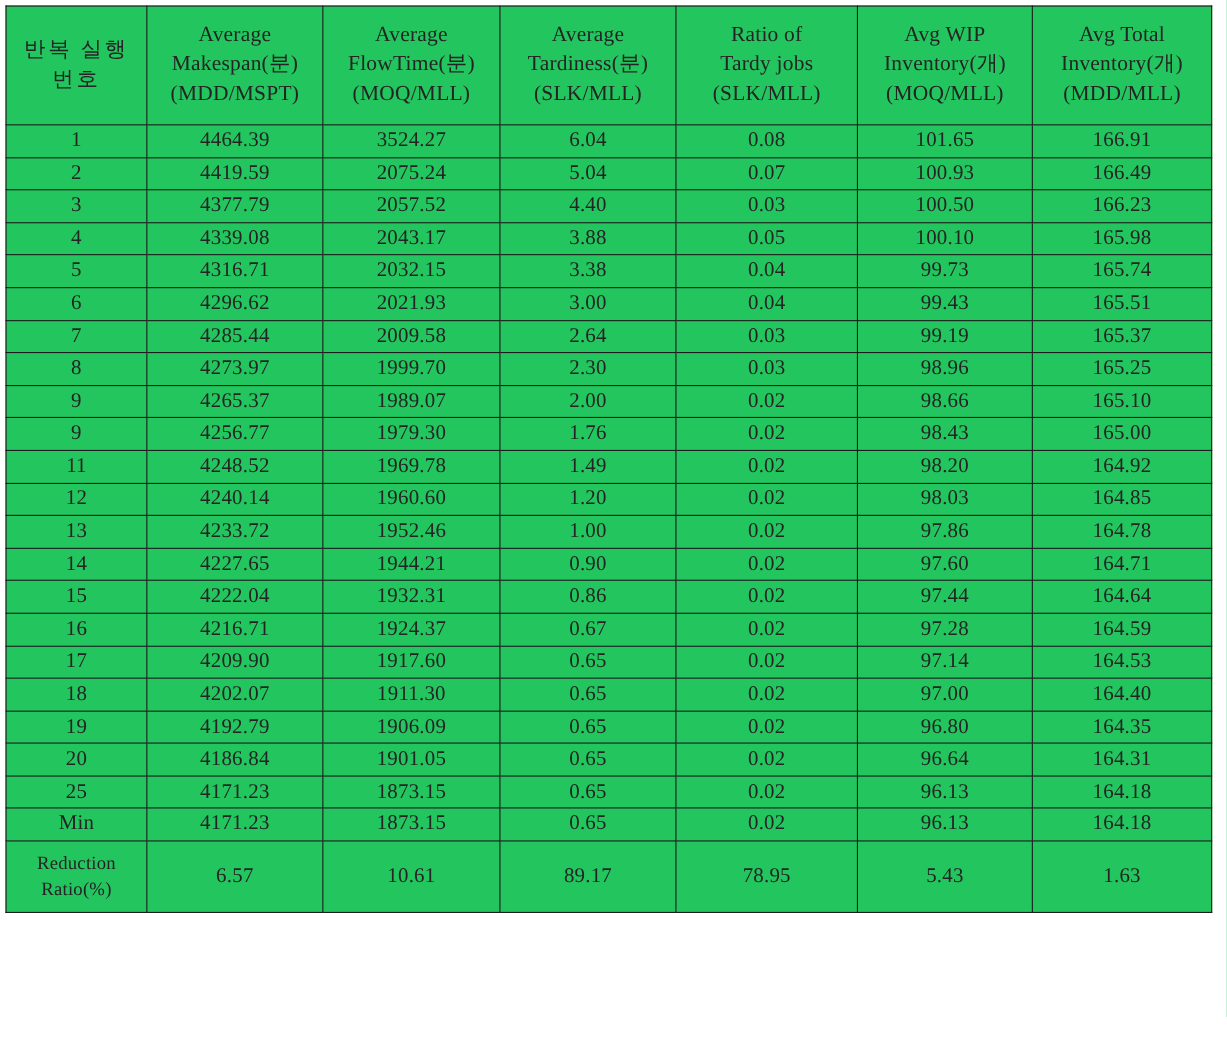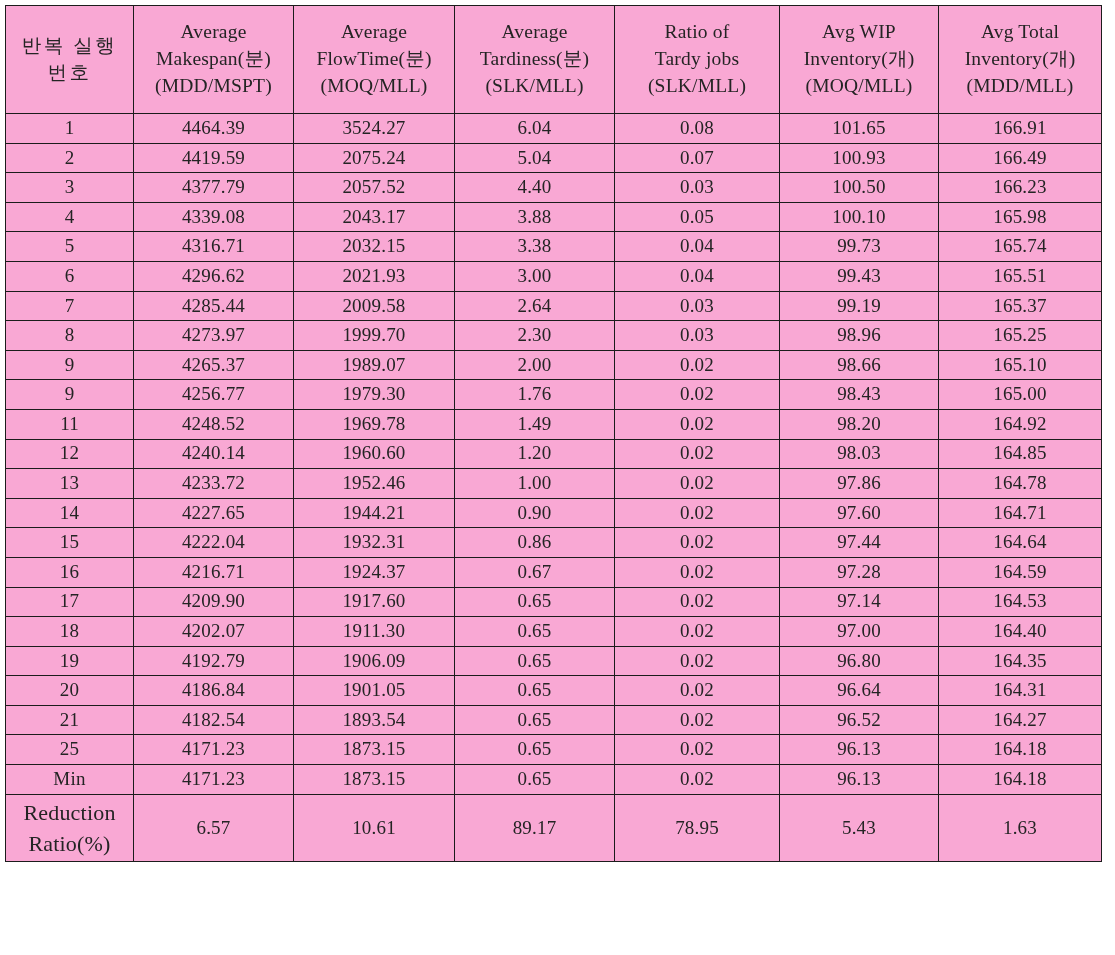--- a/index.html
+++ b/index.html
@@ -18,21 +18,21 @@
   #table-wrap {
     position: absolute;
     left: 5px;
     top: 5px;
     width: 1096px;
   }
   table.results {
     border-collapse: collapse;
     table-layout: fixed;
     width: 1096px;
-    background: #f9a8d4;
+    background: #22c55e;
   }
   table.results col.c0 { width: 128px; }
   table.results col.c1 { width: 160px; }
   table.results col.c2 { width: 161px; }
   table.results col.c3 { width: 160px; }
   table.results col.c4 { width: 165px; }
   table.results col.c5 { width: 159px; }
   table.results col.c6 { width: 163px; }
 
   table.results th,
@@ -61,21 +61,21 @@
     letter-spacing: 2.5px;
   }
   table.results tbody td {
     height: 28.6px;
     font-size: 19px;
   }
   table.results tbody tr.summary-reduction td {
     height: 60px;
   }
   table.results tbody tr.summary-reduction td.label-cell {
-    font-size: 22px;
+    font-size: 17px;
     line-height: 1.42;
     padding: 2px 2px;
   }
   table.results tbody tr.summary-reduction td.label-cell .hdr-line {
     display: block;
     white-space: nowrap;
   }
   .num { font-variant-numeric: tabular-nums; }
 </style>
 </head>
@@ -305,29 +305,20 @@
         <tr class="data-row">
           <td class="num">20</td>
           <td class="num">4186.84</td>
           <td class="num">1901.05</td>
           <td class="num">0.65</td>
           <td class="num">0.02</td>
           <td class="num">96.64</td>
           <td class="num">164.31</td>
         </tr>
         <tr class="data-row">
-          <td class="num">21</td>
-          <td class="num">4182.54</td>
-          <td class="num">1893.54</td>
-          <td class="num">0.65</td>
-          <td class="num">0.02</td>
-          <td class="num">96.52</td>
-          <td class="num">164.27</td>
-        </tr>
-        <tr class="data-row">
           <td class="num">25</td>
           <td class="num">4171.23</td>
           <td class="num">1873.15</td>
           <td class="num">0.65</td>
           <td class="num">0.02</td>
           <td class="num">96.13</td>
           <td class="num">164.18</td>
         </tr>
         <tr class="summary-min">
           <td>Min</td>

